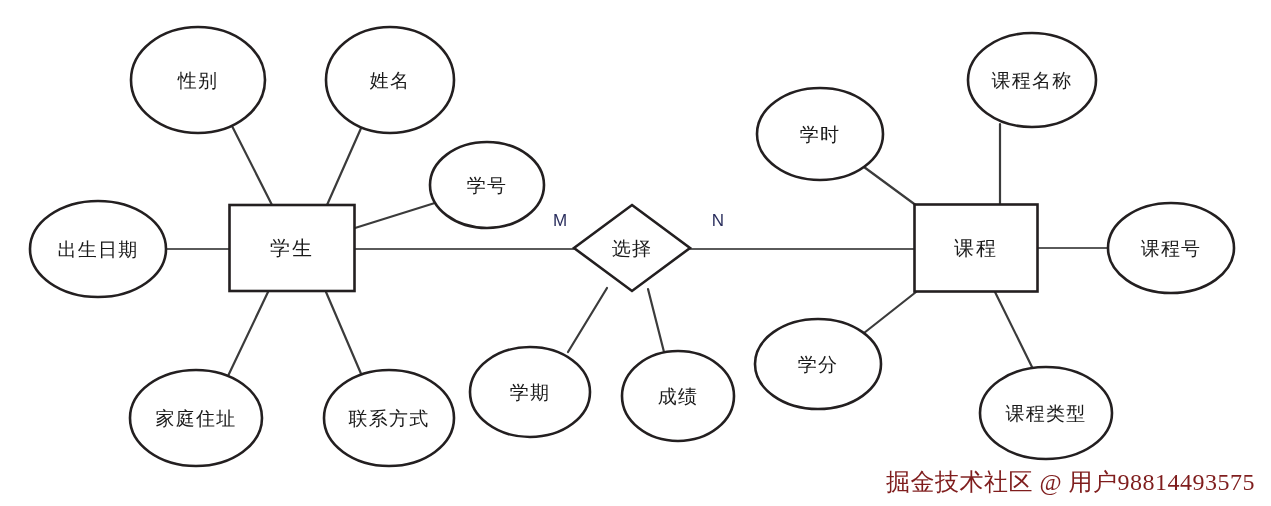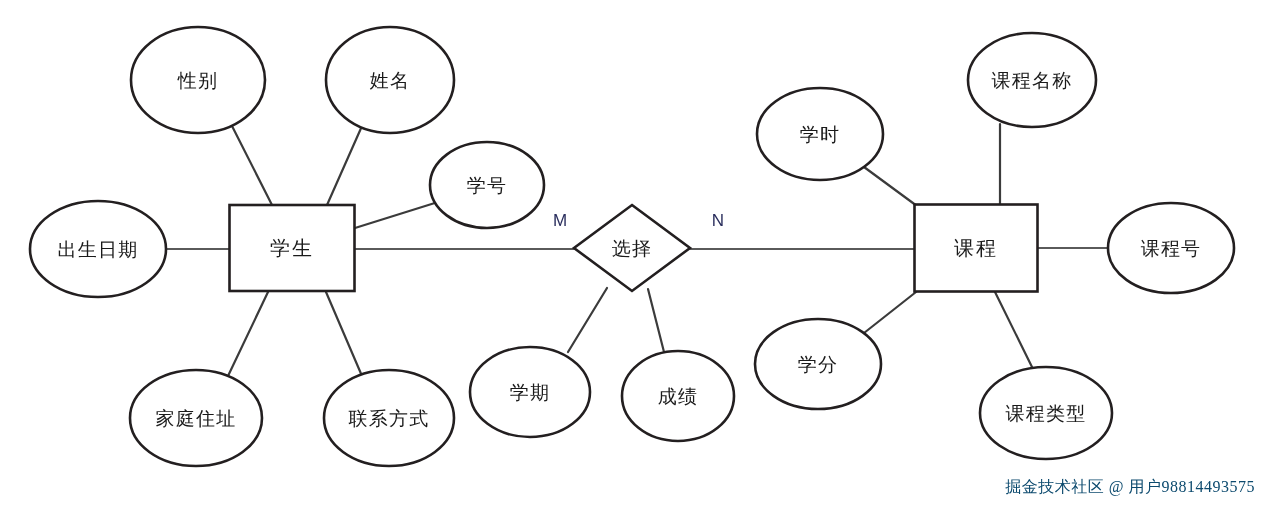--- a/index.html
+++ b/index.html
@@ -66,22 +66,22 @@
     font-size: 17px;
     fill: #2b2f5e;
     text-anchor: middle;
     dominant-baseline: central;
   }
   .watermark {
     position: absolute;
     right: 16px;
     bottom: 8px;
     font-family: "Liberation Serif", "DejaVu Serif", serif;
-    font-size: 16px;
-    color: #0c4a6e;
+    font-size: 24px;
+    color: #7f1d1d;
     white-space: nowrap;
     letter-spacing: 0.5px;
     user-select: none;
   }
 </style>
 </head>
 <body>
 
 <div id="canvas-wrap">
   <svg id="er-svg" viewBox="0 0 1271 506" xmlns="http://www.w3.org/2000/svg">

